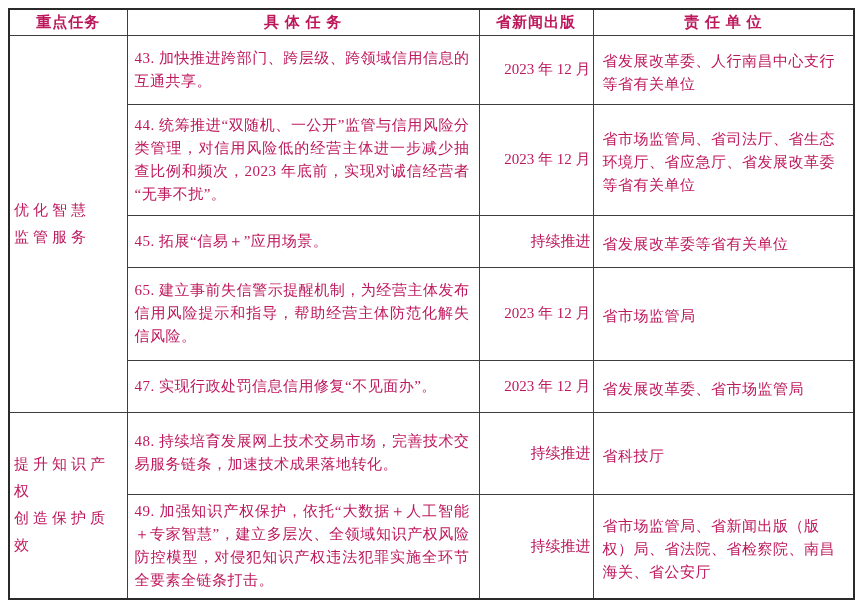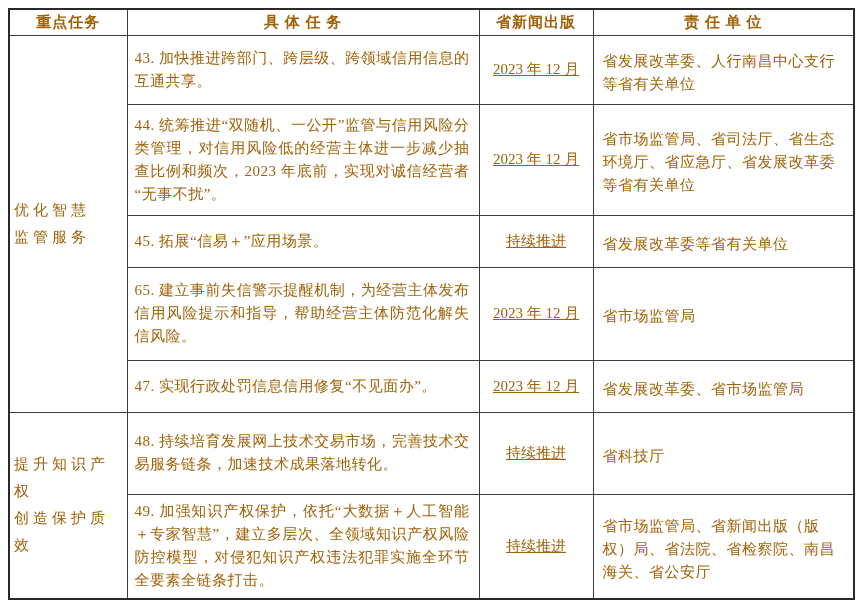--- a/index.html
+++ b/index.html
@@ -24,21 +24,21 @@
     border-collapse: collapse;
     table-layout: fixed;
     background: #ffffff;
     border: 2px solid #2a2a2a;
   }
   table.doc-table th,
   table.doc-table td {
     border: 1px solid #3d3d3d;
     vertical-align: middle;
     font-size: 15px;
-    color: #a16207;
+    color: #be185d;
     overflow: hidden;
   }
   th.hdr {
     font-weight: bold;
     text-align: center;
     font-size: 15.5px;
     padding: 2px 4px;
     letter-spacing: 1px;
   }
   td.col-group {
@@ -48,24 +48,23 @@
     padding: 2px 4px;
   }
   td.col-task {
     text-align: justify;
     text-justify: inter-ideograph;
     line-height: 23px;
     padding: 3px 9px 3px 7px;
     letter-spacing: 0.5px;
   }
   td.col-deadline {
-    text-align: center;
+    text-align: right;
     line-height: 23px;
     padding: 14px 2px;
-    text-decoration: underline;
   }
   td.col-units {
     text-align: left;
     line-height: 23px;
     padding: 9px 8px 3px 9px;
     letter-spacing: 0.5px;
     margin-left: 27px;
   }
   .group-line {
     display: block;

